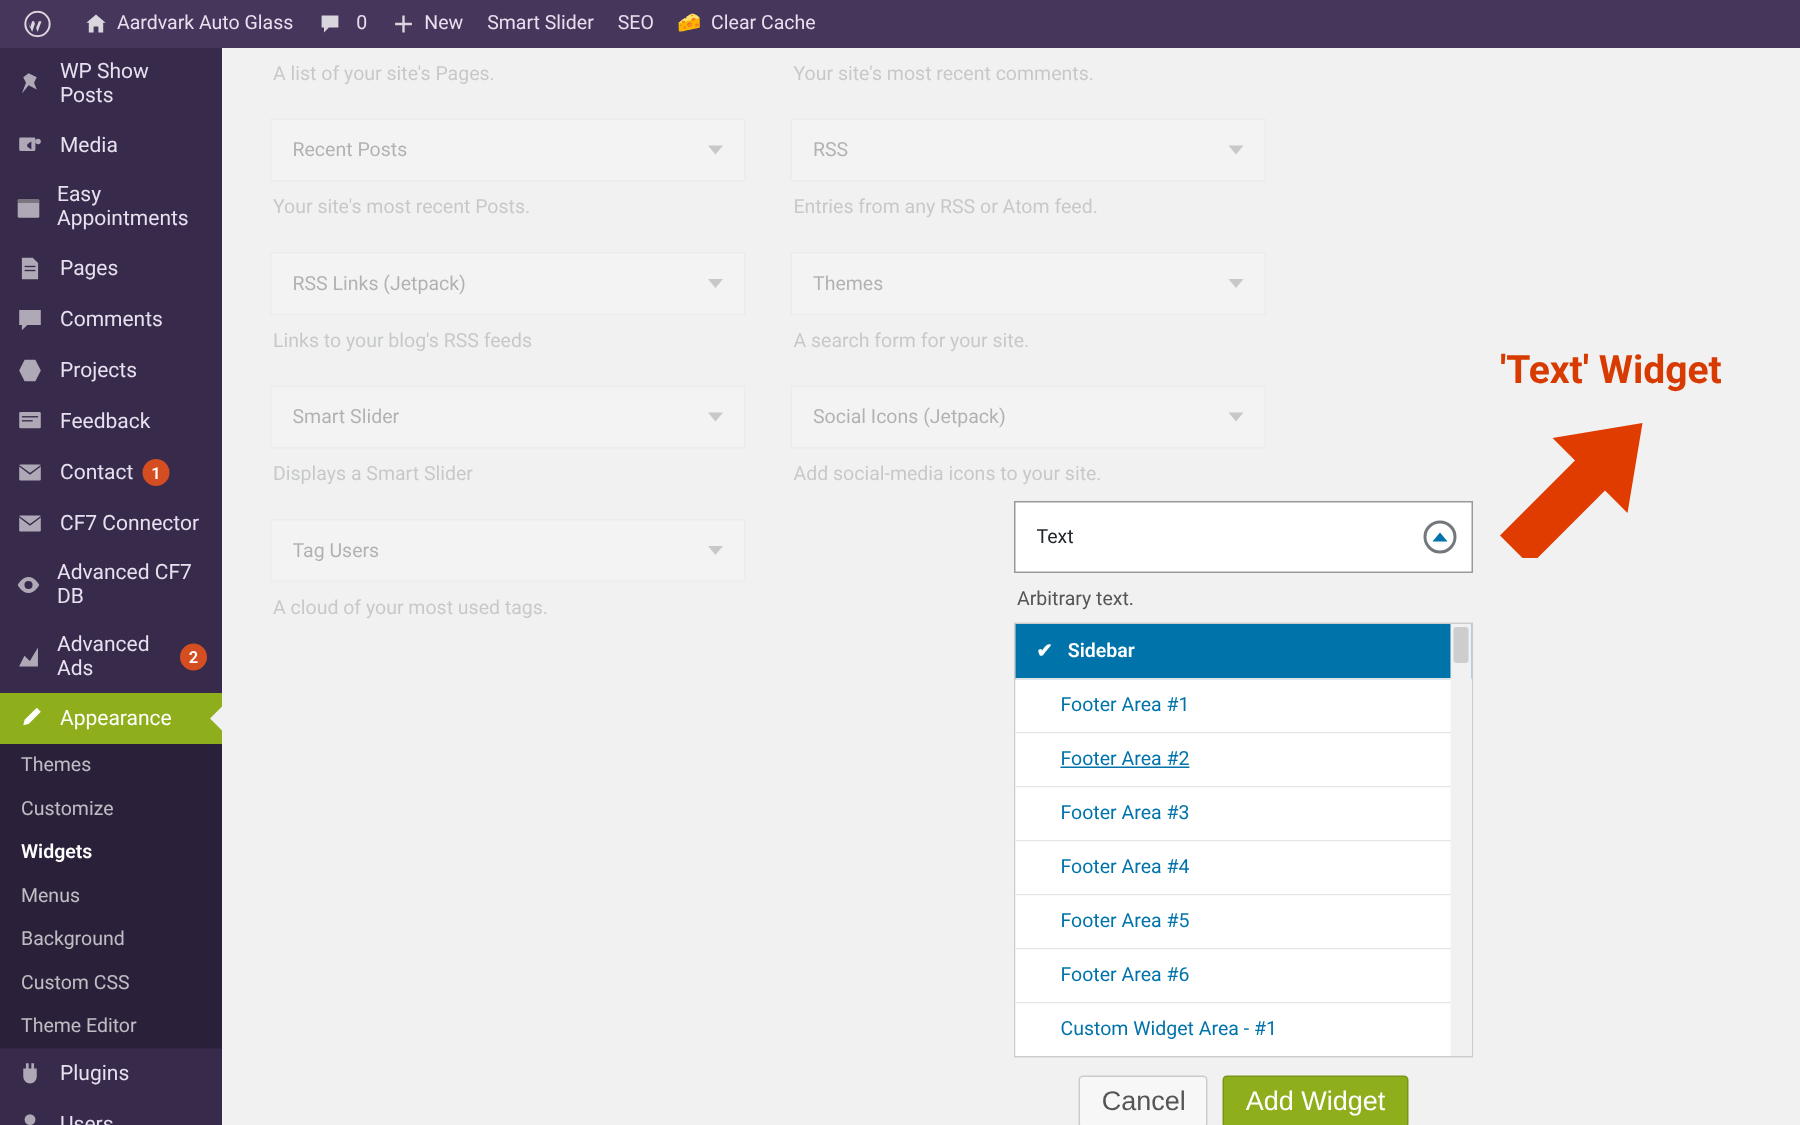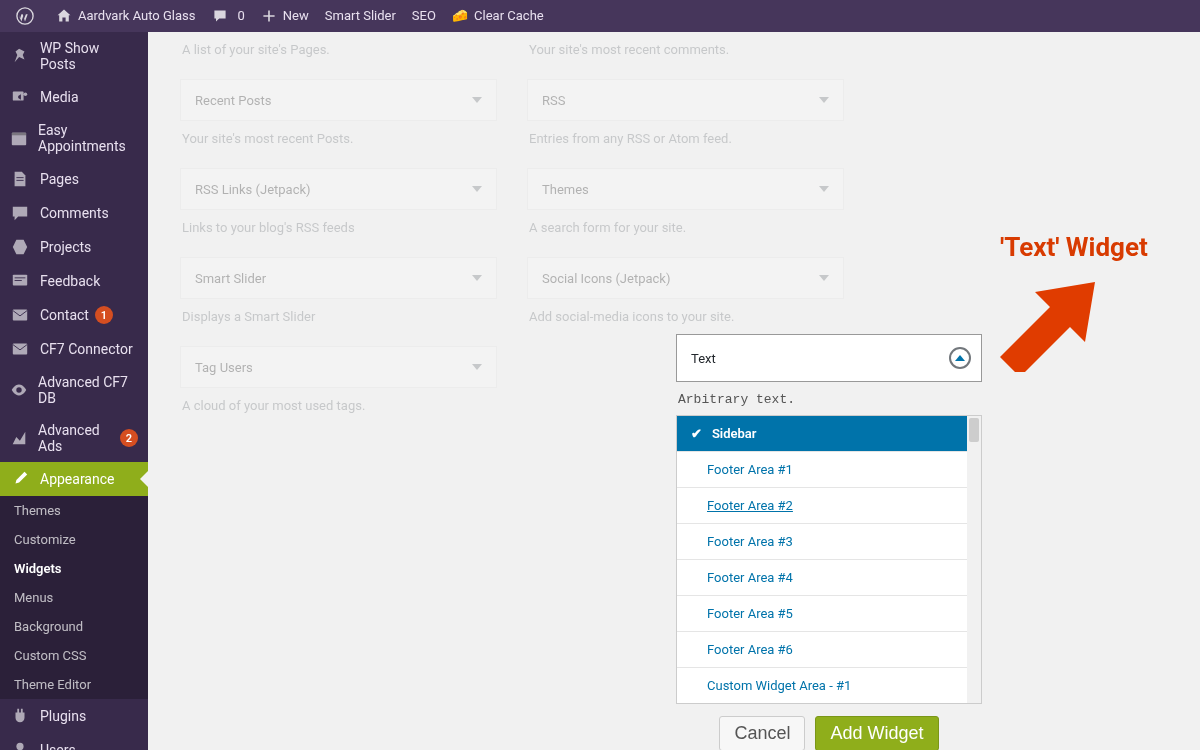--- a/index.html
+++ b/index.html
@@ -30,21 +30,21 @@
   .wbox { border: 1px solid #e2e2e2; background: #fafafa; height: 42px; display: flex; align-items: center; padding: 0 14px; color: #333; position: relative; margin-top: 0; }
   .wbox .tri { position:absolute; right:14px; top:50%; transform:translateY(-50%); width:0;height:0; border-left:5px solid transparent; border-right:5px solid transparent; border-top:6px solid #72777c; }
   .wdesc { color: #72777c; font-size: 13px; padding: 10px 2px 22px 2px; }
   .faded { opacity: .33; }
 
   
   .text-widget-box { position: absolute; top: 302px; left: 516px; width: 306px; z-index: 20; }
   .text-box { border: 1px solid #999; background: #fff; height: 48px; display: flex; align-items: center; padding: 0 14px; color: #23282d; position: relative; }
   .text-box .circle-up { position:absolute; right:10px; top:50%; transform:translateY(-50%); width:22px; height:22px; border:2px solid #72777c; border-radius:50%; display:flex; align-items:center; justify-content:center; }
   .text-box .circle-up::before { content:''; width:0;height:0; border-left:5px solid transparent; border-right:5px solid transparent; border-bottom:6px solid #0073aa; }
-  .arb { color:#555; font-size:13px; padding: 10px 2px 8px 2px; font-family: Liberation Mono, monospace; }
+  .arb { color:#555; font-size:13px; padding: 10px 2px 8px 2px; }
 
   .area-list { border:1px solid #ccc; background:#fff; position:relative; }
   .area-row { display:flex; align-items:center; padding: 10px 14px 10px 30px; border-bottom:1px solid #e5e5e5; cursor:pointer; background:#fff; color:#0073aa; }
   .area-row.selected { background:#0073aa; color:#fff; font-weight:600; padding-left:14px; }
   .area-row .check { margin-right:10px; color:#fff; }
   .area-row.underline span { text-decoration: underline; }
   .scroll-track { position:absolute; top:0; right:0; width:14px; bottom:0; background:#f1f1f1; }
   .scroll-thumb { position:absolute; top:2px; right:2px; width:10px; height:24px; background:#cdcdcd; border-radius:2px; }
 
   .actions { display:flex; justify-content:center; gap:10px; padding:12px 0; }

